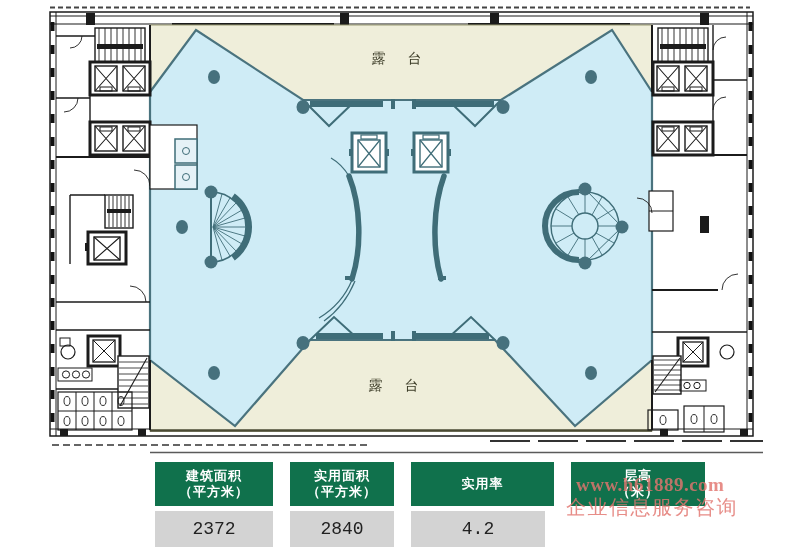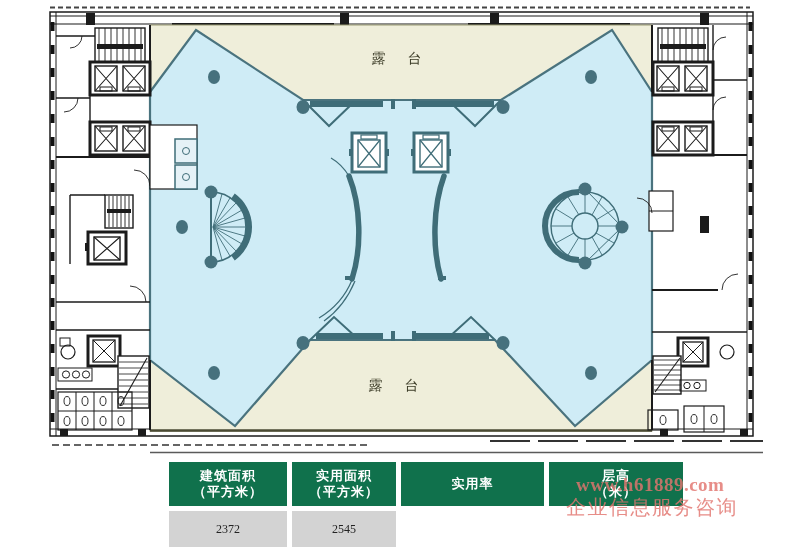--- a/index.html
+++ b/index.html
@@ -5,33 +5,33 @@
   html,body{margin:0;padding:0;}
   body{
     width:799px;height:558px;position:relative;background:#ffffff;
     font-family:"Liberation Sans",sans-serif;overflow:hidden;
   }
   .stage{position:absolute;left:0;top:0;width:799px;height:558px;padding-left:20px;}
   svg.plan{position:absolute;left:0;top:0;}
 
   
   .info-table{position:absolute;left:155px;top:462px;width:486px;}
-  .t-row{display:flex;gap:5px;margin-left:14px;}
+  .t-row{display:flex;gap:17px;}
   .t-row .cell{flex:0 0 auto;}
   .c1{width:118px;} .c2{width:104px;} .c3{width:143px;} .c4{width:134px;}
   .t-head .cell{
     background:#10714c;color:#ffffff;height:44px;
     display:flex;flex-direction:column;justify-content:center;align-items:center;
     font-weight:bold;font-size:13px;line-height:16px;letter-spacing:1px;
   }
   .t-vals{margin-top:5px;}
   .t-vals .cell{
     background:#d3d3d3;height:36px;
     display:flex;align-items:center;justify-content:center;
-    font-family:Liberation Serif, serif;font-size:12px;color:#222222;
+    font-family:Liberation Mono, monospace;font-size:18px;color:#222222;
   }
 
   
   .watermark{position:absolute;color:#e2756f;opacity:.82;font-family:"Liberation Serif",serif;white-space:nowrap;pointer-events:none;}
   .wm1{left:576px;top:474px;font-size:19px;letter-spacing:.5px;font-weight:bold;}
   .wm2{left:566px;top:494px;font-size:20px;letter-spacing:1.5px;}
 
   .terrace-label{font-family:"Liberation Sans",sans-serif;font-size:14px;letter-spacing:9px;fill:#3b3b26;}
 </style>
 </head>
@@ -303,20 +303,21 @@
     <div class="cell c3">
       <span>实用率</span>
     </div>
     <div class="cell c4">
       <span>层高</span>
       <span>（米）</span>
     </div>
   </div>
   <div class="t-row t-vals">
     <div class="cell c1">2372</div>
-    <div class="cell c2">2545</div>
+    <div class="cell c2">2840</div>
+    <div class="cell c4">4.2</div>
   </div>
 </div>
 
 <div class="watermark wm1">www.h61889.com</div>
 <div class="watermark wm2">企业信息服务咨询</div>
 
 </div>
 
 </body></html>

